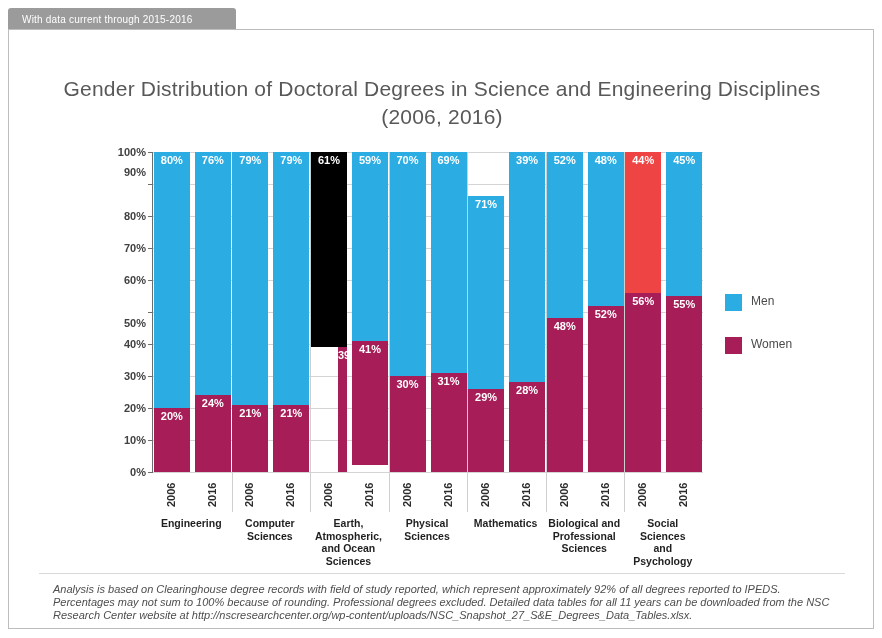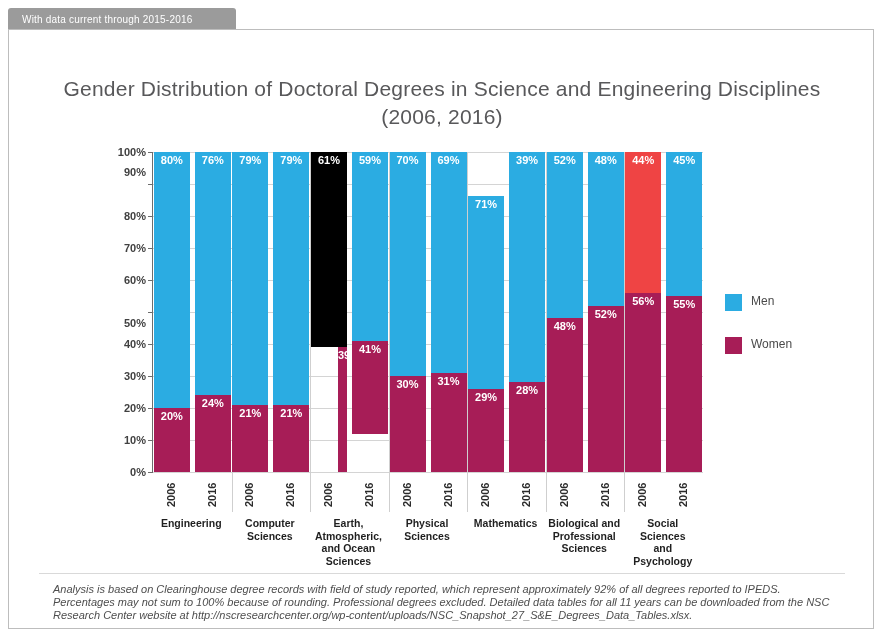--- a/index.html
+++ b/index.html
@@ -259,21 +259,21 @@
                 <span class="seg-label">61%</span>
               </div>
               <div class="seg-women" style="height: 124.8px; background: rgb(167, 29, 87); margin-left: 27px;">
                 <span class="seg-label">39%</span>
               </div>
             </div>
             <div class="bar">
               <div class="seg-men" style="height: 188.8px; background: rgb(43, 172, 226);">
                 <span class="seg-label">59%</span>
               </div>
-              <div class="seg-women" style="height: 93px; background: rgb(167, 29, 87);">
+              <div class="seg-women" style="height: 124px; background: rgb(167, 29, 87);">
                 <span class="seg-label">41%</span>
               </div>
             </div>
           </div>
           <div class="group">
             <div class="bar">
               <div class="seg-men" style="height: 224px; background: rgb(43, 172, 226);">
                 <span class="seg-label">70%</span>
               </div>
               <div class="seg-women" style="height: 96px; background: rgb(167, 29, 87);">

